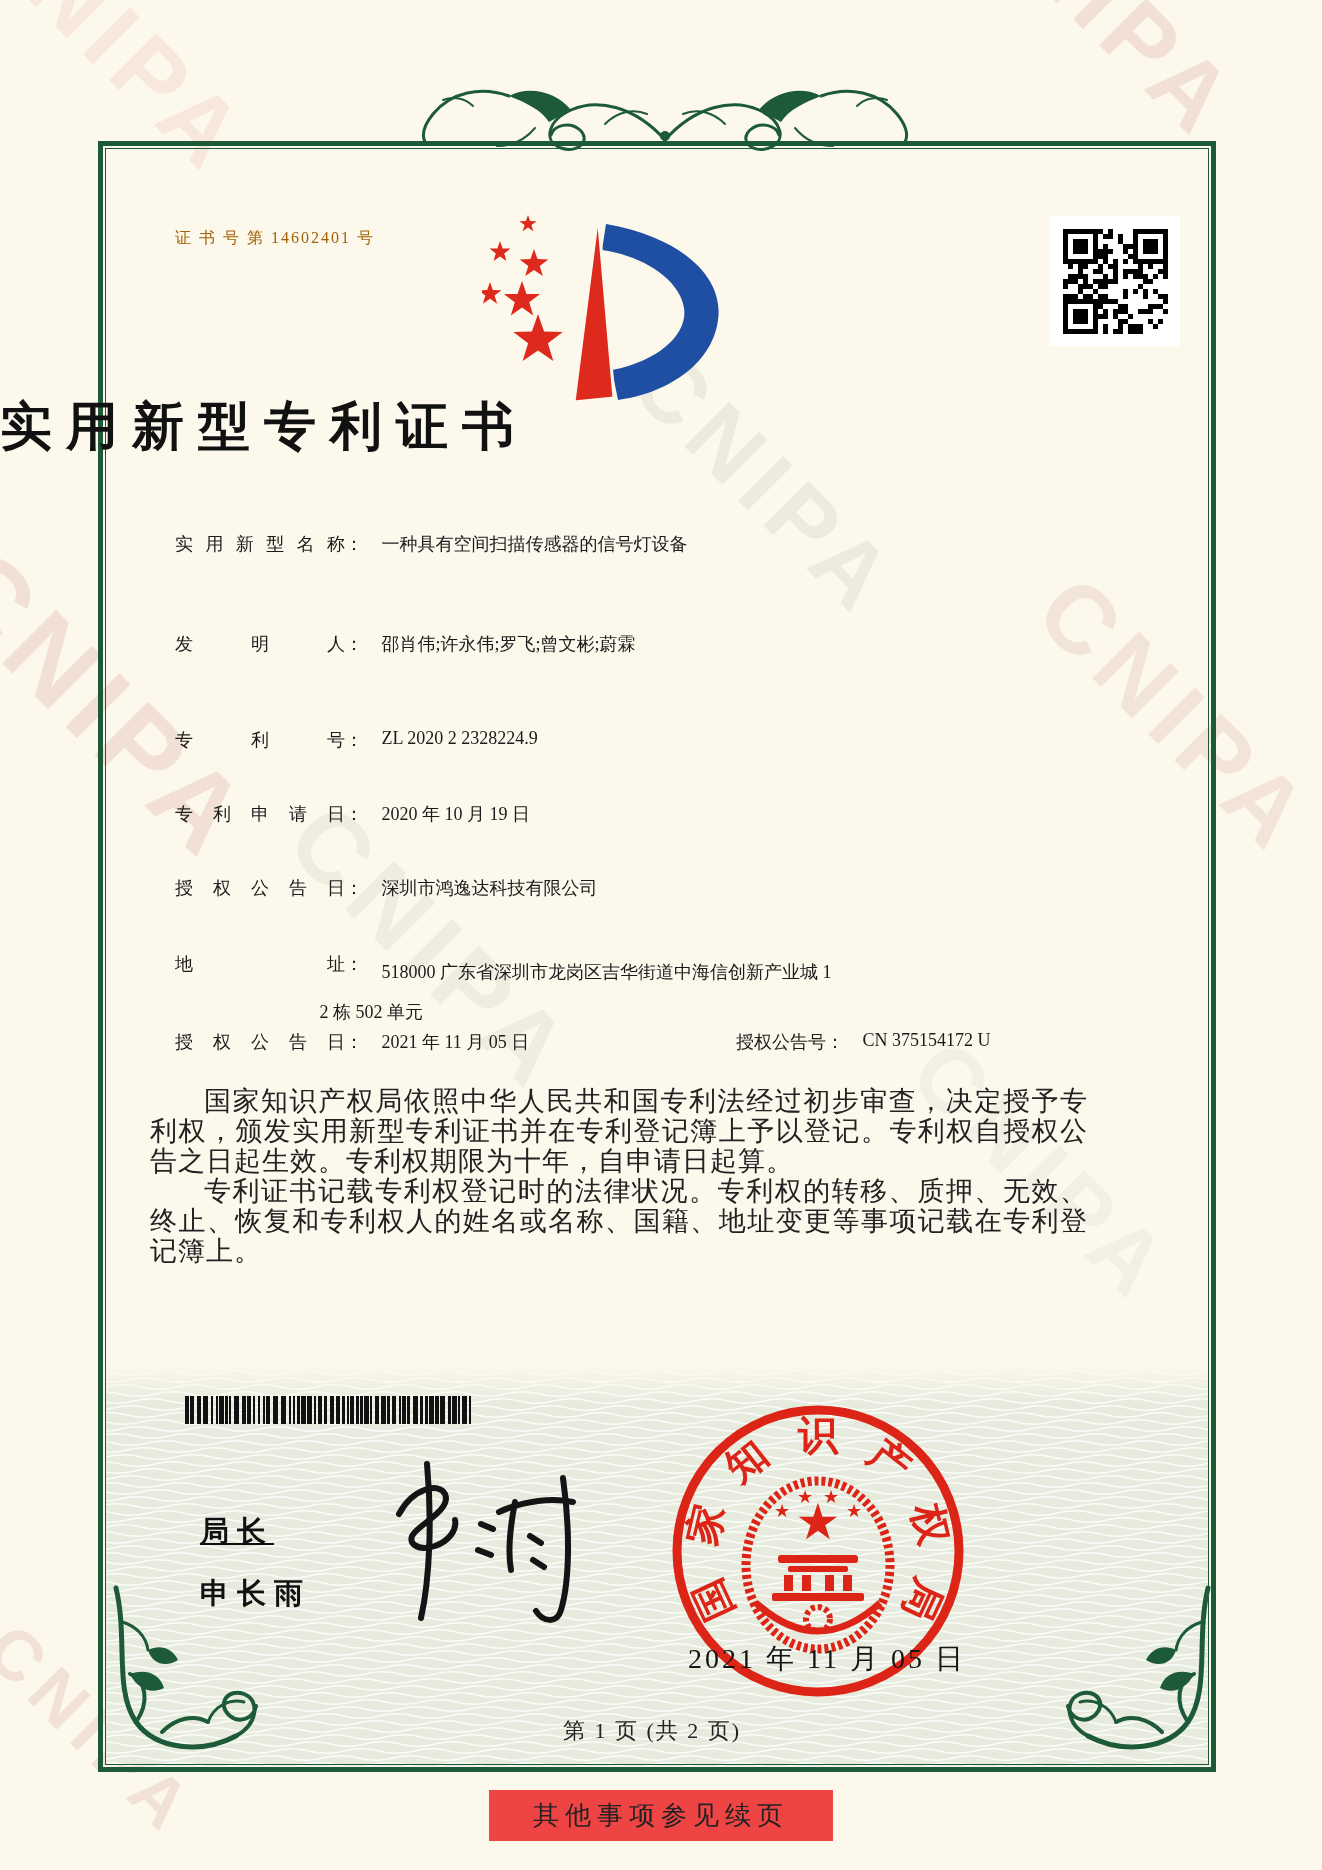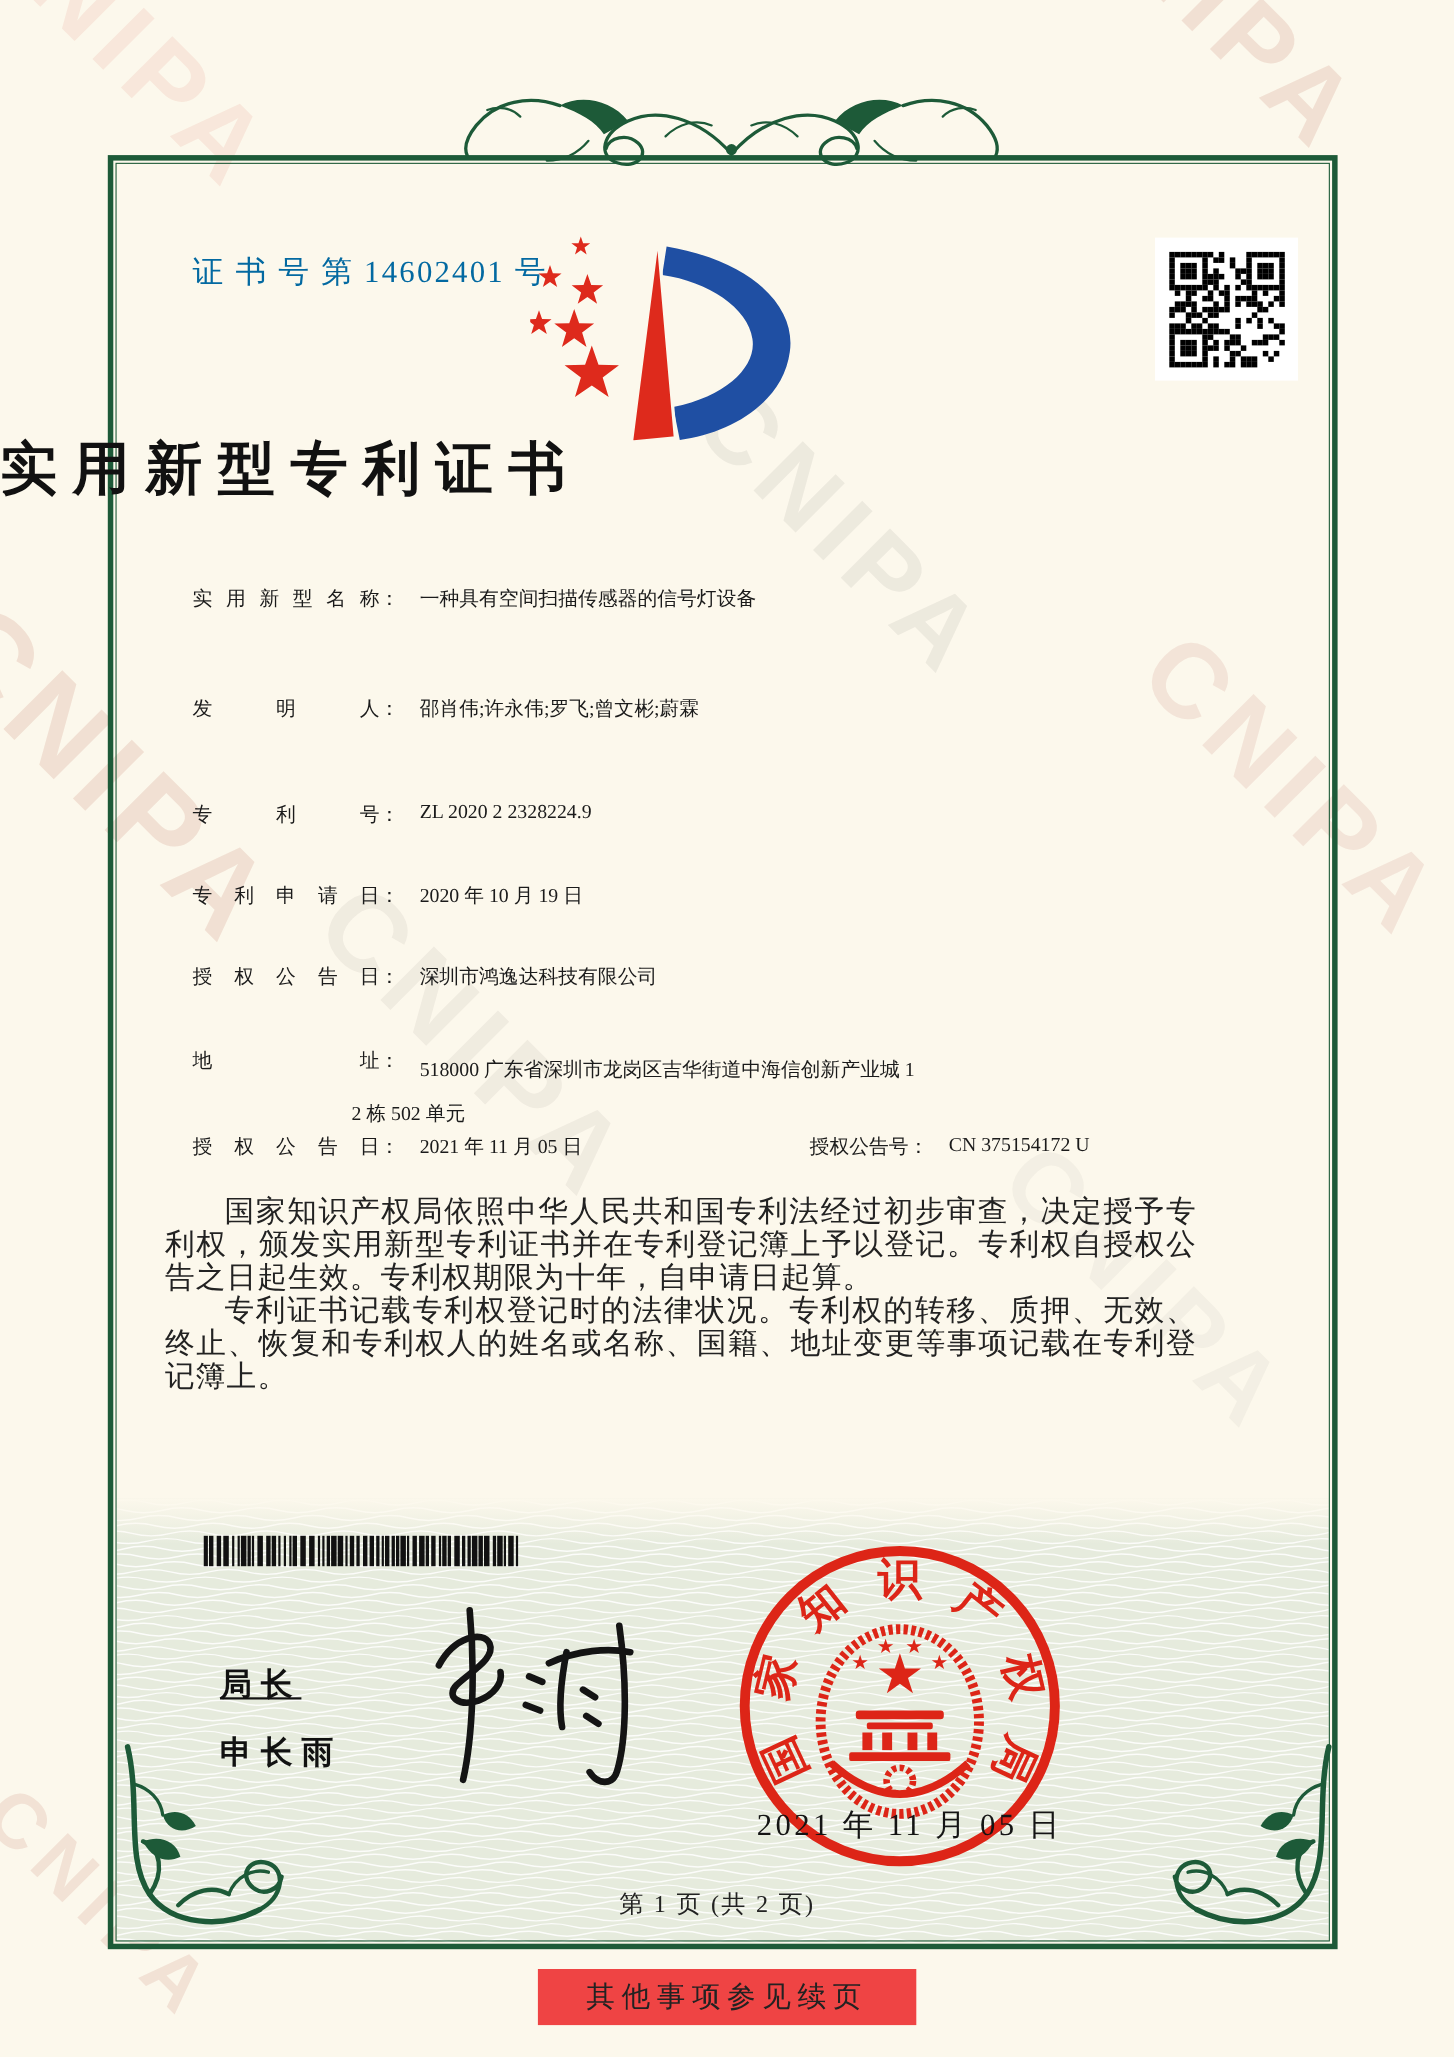--- a/index.html
+++ b/index.html
@@ -12,21 +12,21 @@
       font-weight:700;letter-spacing:10px;transform:rotate(45deg);white-space:nowrap;}
   
   #frame{position:absolute;left:98px;top:141px;width:1108px;height:1621px;
          border:5px solid #1d5a38;z-index:2;}
   #frame-inner{position:absolute;inset:2px;border:1px solid #1d5a38;}
   
   #guilloche{position:absolute;left:106px;top:1362px;width:1102px;height:404px;z-index:1;}
   #guilloche-fade{position:absolute;left:106px;top:1362px;width:1102px;height:42px;
      background:linear-gradient(#fcf8ec,rgba(252,248,236,0));z-index:1;}
   
-  #cert-no{left:175px;top:228px;font-size:28px;color:#0369a1;letter-spacing:2px;z-index:3;}
+  #cert-no{left:175px;top:228px;font-size:16px;color:#a16207;letter-spacing:2px;z-index:3;}
   #logo{left:482px;top:208px;z-index:3;}
   #qr-box{left:1050px;top:216px;width:130px;height:130px;background:#fff;z-index:3;}
   #qr-box svg{position:absolute;left:3px;top:3px;}
   #doc-title{left:0;top:392px;width:1322px;text-align:left;font-size:52px;
      font-weight:700;color:#111;letter-spacing:14px;z-index:3;}
   
   .frow{position:absolute;left:175px;font-size:18px;color:#1b1b1b;z-index:3;white-space:nowrap;}
   .flabel{display:inline-block;width:170px;text-align:justify;text-align-last:justify;
           vertical-align:top;}
   .colon{display:inline-block;vertical-align:top;}

